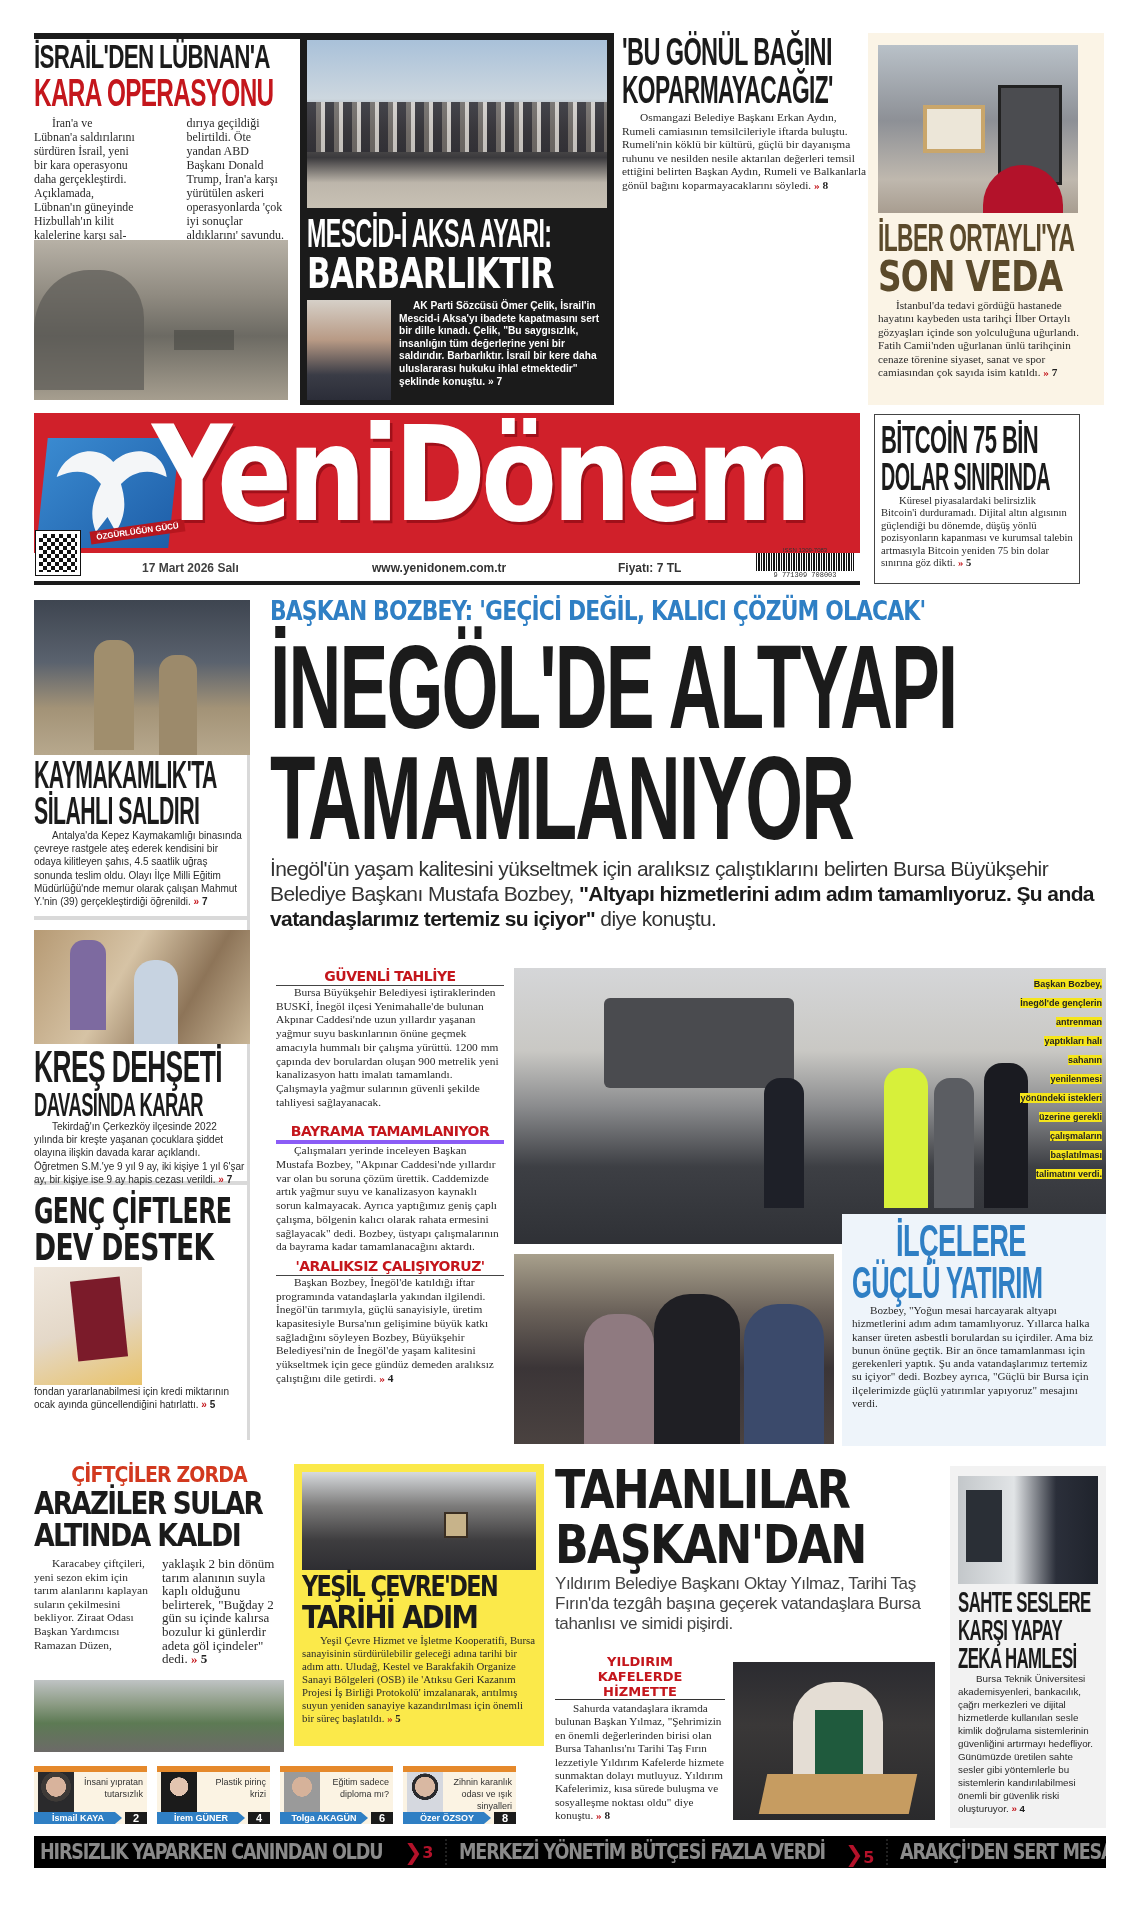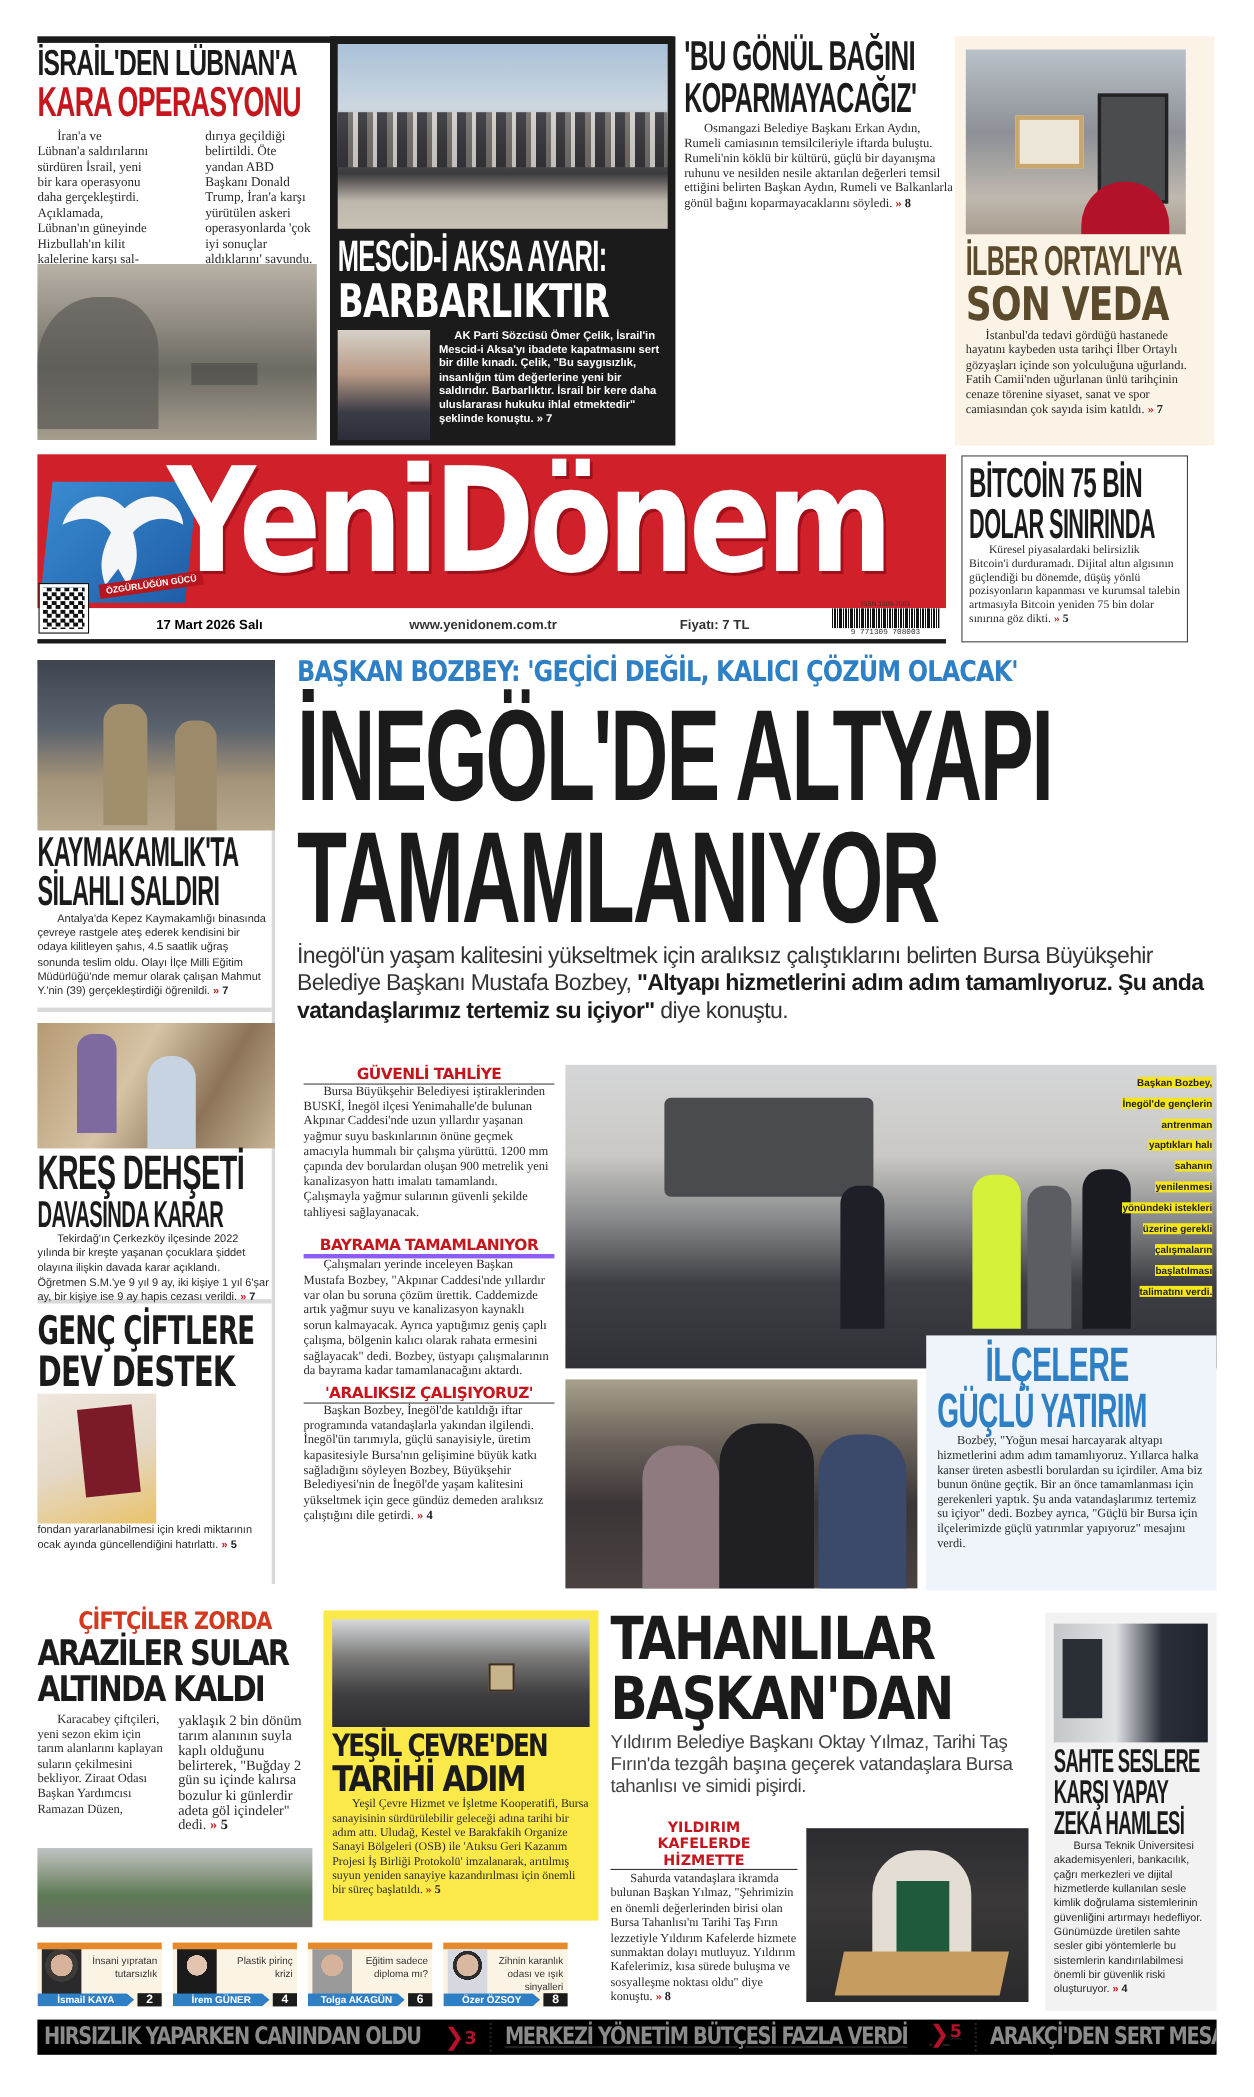--- a/index.html
+++ b/index.html
@@ -70,21 +70,21 @@
   <div style="position:absolute;left:0;top:0;width:826px;height:140px;background:#d0202a;"></div>
   <div style="position:absolute;left:8px;top:25px;width:132px;height:110px;background:linear-gradient(135deg,#3a8ad0,#1e5ea8);transform:skewX(-6deg);">
     <svg width="120" height="100" viewBox="0 0 120 100" style="position:absolute;left:8px;top:4px;">
       <path d="M60 20 C40 0,10 10,5 35 C25 25,40 30,50 42 C45 55,40 70,50 90 L60 75 L70 90 C80 70,75 55,70 42 C80 30,95 25,115 35 C110 10,80 0,60 20Z" fill="#f4f6f8"></path>
     </svg>
   </div>
   <div style="position:absolute;left:56px;top:112px;padding:2px 6px;background:#b6161e;color:#fff;font:bold 8px 'Liberation Sans',sans-serif;transform:rotate(-8deg);">ÖZGÜRLÜĞÜN GÜCÜ</div>
   <div style="position:absolute;left:118px;top:-14px;font-family:'DejaVu Sans',sans-serif;font-weight:bold;font-size:132px;line-height:150px;color:#fff;letter-spacing:-6px;white-space:nowrap;transform:scaleX(0.84);transform-origin:left top;text-shadow:3px 3px 0 #a0101a;">YeniDönem</div>
   <div style="position:absolute;left:0;top:140px;width:826px;height:32px;background:#fff;border-bottom:4px solid #1b1b1b;">
     <div style="position:absolute;left:2px;top:-22px;width:44px;height:44px;background:repeating-conic-gradient(#111 0 25%,#fff 0 50%) 0 0/8px 8px;border:3px solid #fff;outline:1px solid #111;"></div>
-    <span style="position:absolute;left:108px;top:8px;font:bold 12px 'Liberation Sans',sans-serif;color:#000000;">17 Mart 2026 Salı</span>
+    <span style="position:absolute;left:108px;top:8px;font:bold 12px 'Liberation Sans',sans-serif;color:#404040;">17 Mart 2026 Salı</span>
     <span style="position:absolute;left:338px;top:8px;font:bold 12px 'Liberation Sans',sans-serif;color:#333;">www.yenidonem.com.tr</span>
     <span style="position:absolute;left:584px;top:8px;font:bold 12px 'Liberation Sans',sans-serif;color:#333;">Fiyatı: 7 TL</span>
     <div style="position:absolute;left:722px;top:-6px;width:98px;height:34px;">
       <div style="font:6px 'Liberation Sans',sans-serif;color:#333;text-align:center;">ISSN 1309-7083</div>
       <div style="height:18px;background:repeating-linear-gradient(90deg,#111 0 1px,#fff 1px 2px,#111 2px 4px,#fff 4px 5px);"></div>
       <div style="font:7px 'Liberation Mono',monospace;color:#333;text-align:center;">9 771309 708003</div>
     </div>
   </div>
 </div>
 
@@ -250,21 +250,21 @@
   </div>
 </div>
 
 <div class="abs" style="left:34px;top:1836px;width:1072px;height:32px;background:#000000;display:flex;align-items:center;overflow:hidden;">
   <div style="display:flex;align-items:center;white-space:nowrap;padding:0 6px;">
     <span style="font:bold 22px/30px 'DejaVu Sans',sans-serif;color:#8a8a8a;letter-spacing:-1.5px;display:inline-block;transform:scaleX(0.8);transform-origin:left center;margin-right:-64px;">HIRSIZLIK YAPARKEN CANINDAN OLDU</span>
     <span style="font:bold 22px 'DejaVu Sans',sans-serif;color:#b3122a;">❯</span>
     <span style="font:bold 16px 'DejaVu Sans',sans-serif;color:#b3122a;">3</span>
   </div>
   <div style="width:0;height:26px;border-left:2px dotted #222;margin:0 6px;"></div>
-  <div style="display:flex;align-items:flex-start;white-space:nowrap;padding:0 6px;text-decoration:underline;">
+  <div style="display:flex;align-items:flex-end;white-space:nowrap;padding:0 6px;">
     <span style="font:bold 22px/30px 'DejaVu Sans',sans-serif;color:#8a8a8a;letter-spacing:-1.5px;display:inline-block;transform:scaleX(0.8);transform-origin:left center;margin-right:-72px;">MERKEZİ YÖNETİM BÜTÇESİ FAZLA VERDİ</span>
     <span style="font:bold 22px 'DejaVu Sans',sans-serif;color:#b3122a;">❯</span>
     <span style="font:bold 16px 'DejaVu Sans',sans-serif;color:#b3122a;">5</span>
   </div>
   <div style="width:0;height:26px;border-left:2px dotted #222;margin:0 6px;"></div>
   <div style="display:flex;align-items:center;white-space:nowrap;padding:0 6px;">
     <span style="font:bold 22px/30px 'DejaVu Sans',sans-serif;color:#8a8a8a;letter-spacing:-1.5px;display:inline-block;transform:scaleX(0.8);transform-origin:left center;margin-right:-48px;">ARAKÇİ'DEN SERT MESAJ</span>
 
   </div>
 </div>

